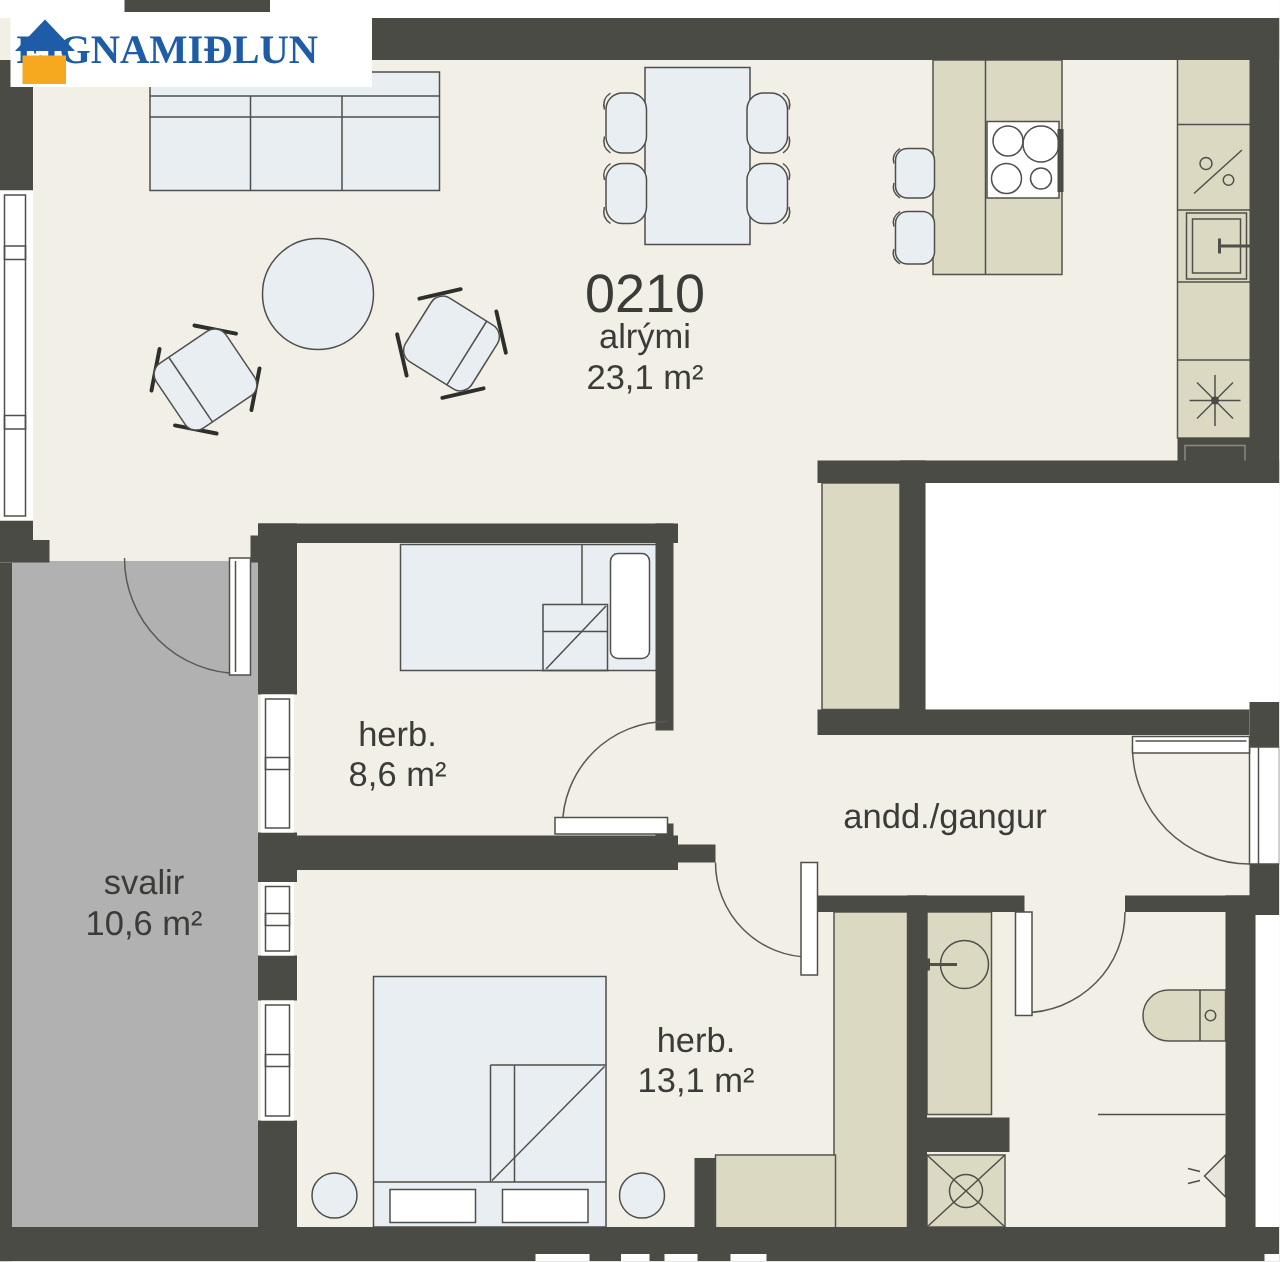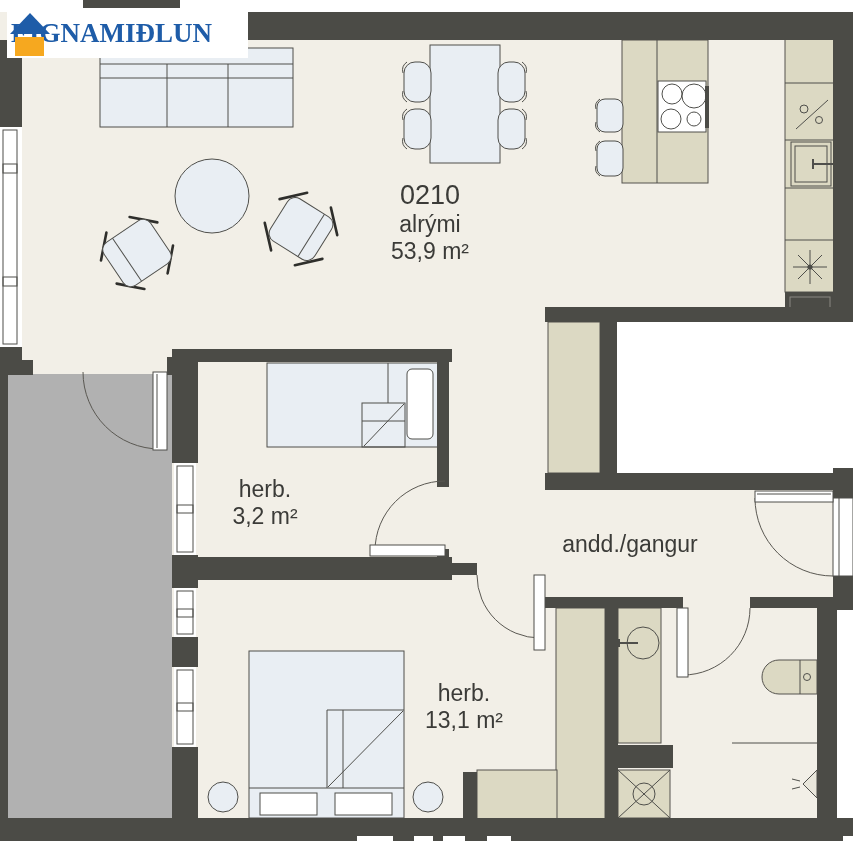--- a/index.html
+++ b/index.html
@@ -13,21 +13,21 @@
   .furn {fill:#E9EEF3;stroke:#4F4F4B;stroke-width:1;}
   .wht  {fill:#FFFFFF;}
   .whts {fill:#FFFFFF;stroke:#4F4F4B;stroke-width:1;}
   .ln   {stroke:#4F4F4B;stroke-width:1;fill:none;}
   .ln2  {stroke:#4F4F4B;stroke-width:2;fill:none;}
   .thick{stroke:#2E2E2B;stroke-width:2.6;fill:none;stroke-linecap:round;}
   .arc  {stroke:#5A5852;stroke-width:1;fill:none;}
   .dk   {fill:#4B4B46;}
   .label{position:absolute;transform:translateX(-50%);text-align:center;
          color:#3B3B38;font-size:23px;line-height:27px;white-space:nowrap;}
-  .label .num{font-size:27px;line-height:31px;display:block;}
+  .label .num{font-size:36px;line-height:31px;display:block;}
   .label span{display:block;}
   #logo{position:absolute;left:7px;top:8px;width:241px;height:50px;background:#fff;
         display:flex;align-items:center;}
   #logo .brand{font-family:"Liberation Serif", serif;font-weight:bold;font-size:27px;
         color:#1E5CA8;letter-spacing:0px;margin-left:4px;}
 </style>
 </head>
 <body>
 
 <div id="canvas">
@@ -282,25 +282,29 @@
     <line class="ln" x1="839" y1="498" x2="839" y2="576"></line>
     <path class="arc" d="M 755 498 A 78 78 0 0 0 833 576"></path>
     <rect class="whts" x="755" y="491" width="78" height="11"></rect>
     <line class="ln" x1="757" y1="494" x2="831" y2="494"></line>
   </g>
 </svg>
 
 <div class="label" style="left:430px;top:180px;">
   <span class="num">0210</span>
   <span>alrými</span>
-  <span>53,9 m²</span>
+  <span>23,1 m²</span>
 </div>
 <div class="label" style="left:265px;top:476px;">
   <span>herb.</span>
-  <span>3,2 m²</span>
+  <span>8,6 m²</span>
+</div>
+<div class="label" style="left:96px;top:575px;">
+  <span>svalir</span>
+  <span>10,6 m²</span>
 </div>
 <div class="label" style="left:630px;top:531px;text-align:center;">
   <span>andd./gangur</span>
 </div>
 <div class="label" style="left:464px;top:680px;">
   <span>herb.</span>
   <span>13,1 m²</span>
 </div>
 
 <div id="logo">

